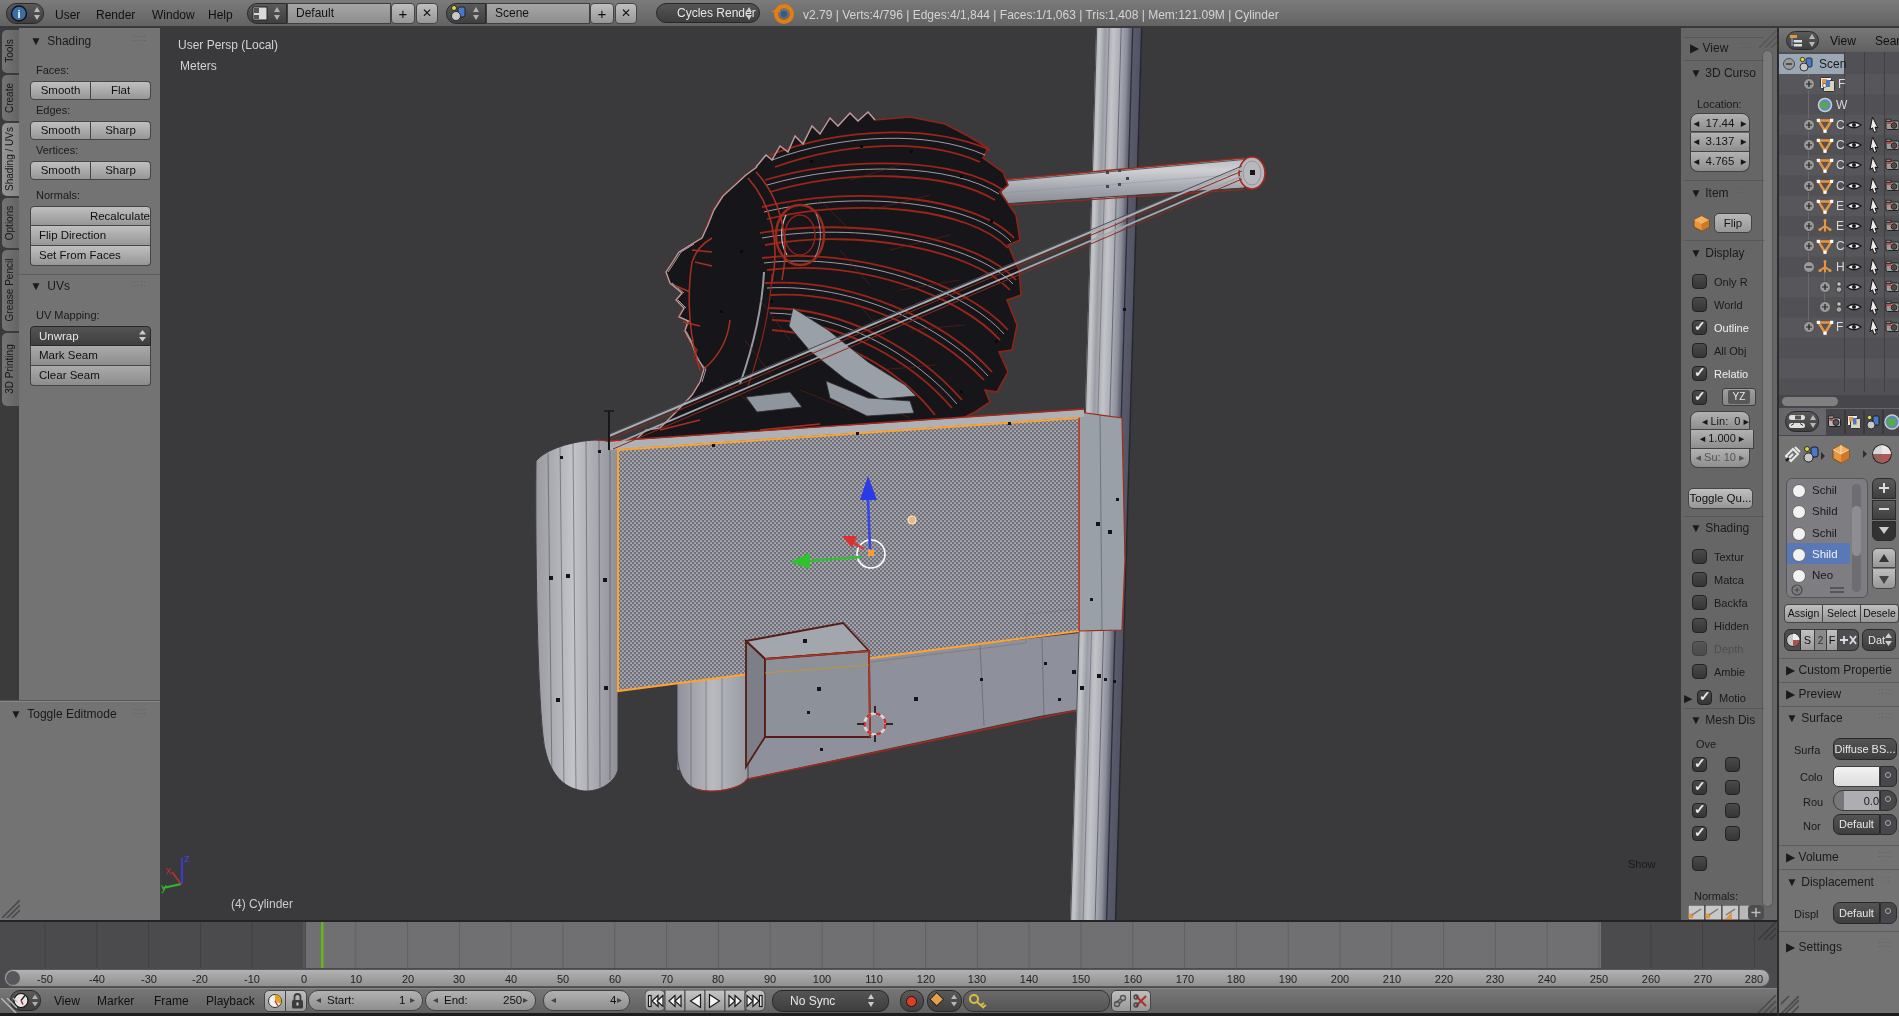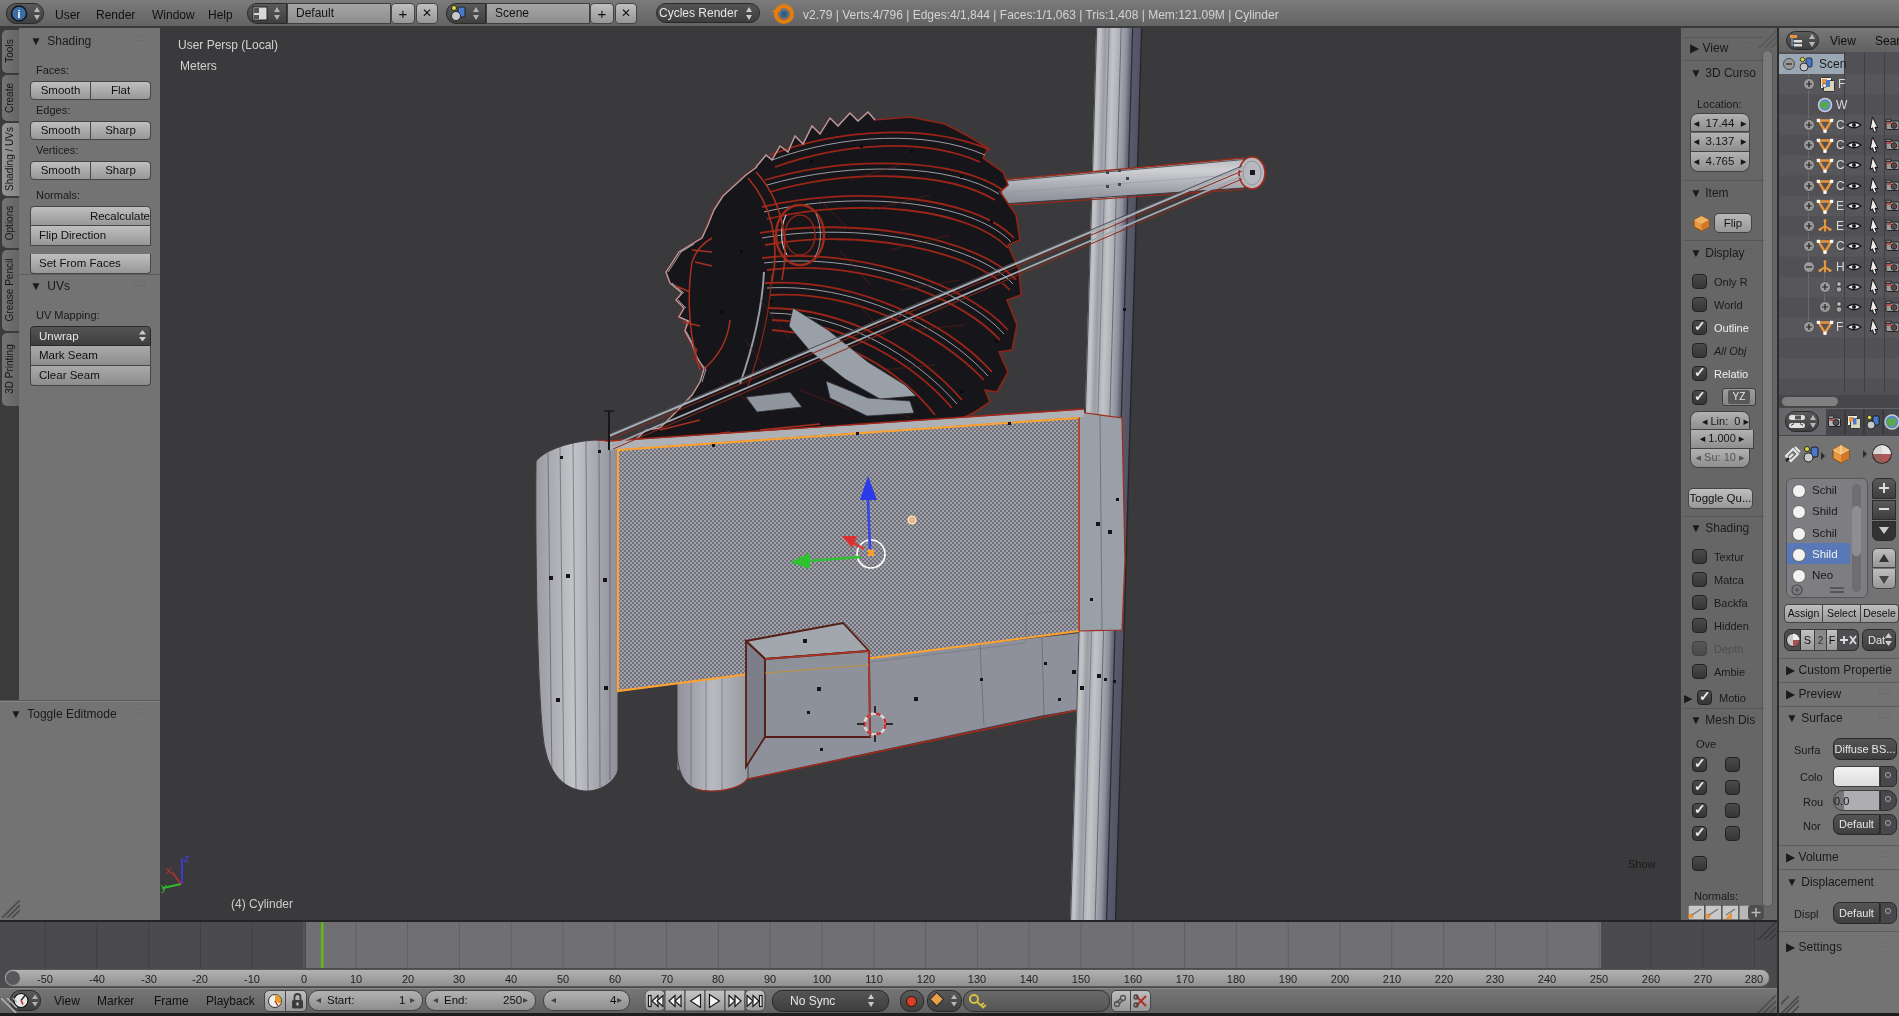--- a/index.html
+++ b/index.html
@@ -49,21 +49,21 @@
 <svg class="abs" style="left:446px;top:3px;" width="40" height="21" viewBox="0 0 40 21">
   <rect x="12" y="4" width="7" height="10" rx="2" fill="#4a78c8" stroke="#111" stroke-width=".8"></rect>
   <circle cx="10" cy="13" r="4.5" fill="#c8c8c8" stroke="#111" stroke-width=".8"></circle>
   <circle cx="8" cy="5" r="2.5" fill="#d8d840" stroke="#111" stroke-width=".8"></circle>
   <path d="M27 9 L30 4 L33 9 Z" fill="#b0b0b0"></path>
       <path d="M27 12 L30 17 L33 12 Z" fill="#b0b0b0"></path>
 </svg>
 <div class="lightfield" style="left:486px;top:3px;width:104px;height:21px;font-size:12px;line-height:19px;padding-left:8px;">Scene</div>
 <div class="btn" style="left:590px;top:3px;width:24px;height:21px;border-radius:4px;font-size:15px;line-height:19px;">+</div>
 <div class="btn" style="left:615px;top:3px;width:22px;height:21px;border-radius:4px;font-size:12px;line-height:19px;">✕</div>
-<div class="darkdrop" style="left:656px;top:3px;width:104px;height:20px;border-radius:10px;font-size:12px;line-height:19px;padding-left:2px;">Cycles Render</div>
+<div class="darkdrop" style="left:656px;top:3px;width:104px;height:20px;border-radius:10px;font-size:12px;line-height:19px;padding-left:20px;">Cycles Render</div>
 <svg class="abs" style="left:744px;top:6px;" width="12" height="16" viewBox="0 0 12 16">
       <path d="M2 6 L5 1 L8 6 Z" fill="#ccc"></path>
       <path d="M2 9 L5 14 L8 9 Z" fill="#ccc"></path>
     </svg>
 <svg class="abs" style="left:770px;top:4px;" width="26" height="20" viewBox="0 0 26 20">
   <circle cx="14" cy="10" r="8" fill="none" stroke="#e87d0d" stroke-width="4"></circle>
   <circle cx="14" cy="10" r="3.2" fill="#2d5f8a"></circle>
   <path d="M1 8 L10 3 L10 8 Z" fill="#e87d0d"></path>
 </svg>
 <div class="abs" style="left:803px;top:8px;font-size:12px;color:#d4d4d4;">v2.79 | Verts:4/796 | Edges:4/1,844 | Faces:1/1,063 | Tris:1,408 | Mem:121.09M | Cylinder</div>
@@ -97,21 +97,21 @@
 <div class="btn" style="left:91px;top:81px;width:60px;height:19px;border-radius:0 4px 4px 0;border-left:none;font-size:11.5px;line-height:17px;">Flat</div>
 <div class="lbl" style="left:36px;top:104px;font-size:11px;">Edges:</div>
 <div class="btn" style="left:30px;top:121px;width:61px;height:19px;border-radius:4px 0 0 4px;font-size:11.5px;line-height:17px;">Smooth</div>
 <div class="btn" style="left:91px;top:121px;width:60px;height:19px;border-radius:0 4px 4px 0;border-left:none;font-size:11.5px;line-height:17px;">Sharp</div>
 <div class="lbl" style="left:36px;top:144px;font-size:11px;">Vertices:</div>
 <div class="btn" style="left:30px;top:161px;width:61px;height:19px;border-radius:4px 0 0 4px;font-size:11.5px;line-height:17px;">Smooth</div>
 <div class="btn" style="left:91px;top:161px;width:60px;height:19px;border-radius:0 4px 4px 0;border-left:none;font-size:11.5px;line-height:17px;">Sharp</div>
 <div class="lbl" style="left:36px;top:189px;font-size:11px;">Normals:</div>
 <div class="btn" style="left:30px;top:206px;width:121px;height:20px;border-radius:4px 4px 0 0;font-size:11.5px;line-height:18px;text-align:right;padding-left:8px;">Recalculate</div>
 <div class="btn" style="left:30px;top:226px;width:121px;height:20px;border-top:none;font-size:11.5px;line-height:18px;text-align:left;padding-left:8px;">Flip Direction</div>
-<div class="btn" style="left:30px;top:246px;width:121px;height:20px;border-radius:0 0 4px 4px;border-top:none;font-size:11.5px;line-height:18px;text-align:left;padding-left:8px;margin-top:8px;">Set From Faces</div>
+<div class="btn" style="left:30px;top:246px;width:121px;height:20px;border-radius:0 0 4px 4px;border-top:none;font-size:11.5px;line-height:18px;text-align:left;padding-left:8px;">Set From Faces</div>
 <div class="abs" style="left:19px;top:274px;width:141px;height:1px;background:#5e5e5e;"></div>
 <div class="lbl" style="left:30px;top:279px;font-size:12px;">▼ <span style="margin-left:2px;">UVs</span></div>
 <div class="abs grip" style="left:133px;top:278px;">::::</div>
 <div class="lbl" style="left:36px;top:309px;font-size:11px;">UV Mapping:</div>
 <div class="darkdrop" style="left:30px;top:326px;width:121px;height:20px;border-radius:4px 4px 0 0;font-size:11.5px;line-height:18px;padding-left:8px;">Unwrap</div>
 <svg class="abs" style="left:138px;top:329px;" width="10" height="14" viewBox="0 0 10 14">
       <path d="M1 5.5 L4.5 1 L8 5.5 Z" fill="#ccc"></path>
       <path d="M1 8 L4.5 12.5 L8 8 Z" fill="#ccc"></path>
     </svg>
 <div class="btn" style="left:30px;top:346px;width:121px;height:20px;border-top:none;background:linear-gradient(#a9a9a9,#8d8d8d);font-size:11.5px;line-height:18px;text-align:left;padding-left:8px;">Mark Seam</div>
@@ -426,21 +426,21 @@
 <div class="abs" style="left:1684px;top:240px;width:80px;height:1px;background:#585858;"></div>
 <div class="lbl" style="left:1690px;top:246px;font-size:12px;">▼ Display</div>
 <div class="abs grip" style="left:1739px;top:245px;">::::</div>
 <div class="chk" style="left:1692px;top:274px;"></div>
     <div class="lbl" style="left:1714px;top:276px;font-size:11px;">Only R</div>
 <div class="chk" style="left:1692px;top:297px;"></div>
     <div class="lbl" style="left:1714px;top:299px;font-size:11px;">World</div>
 <div class="chk on" style="left:1692px;top:320px;"></div>
     <div class="lbl" style="left:1714px;top:322px;font-size:11px;color:#f0f0f0;">Outline</div>
 <div class="chk" style="left:1692px;top:343px;"></div>
-    <div class="lbl" style="left:1714px;top:345px;font-size:11px;font-style:italic;">All Obj</div>
+    <div class="lbl" style="left:1714px;top:345px;font-size:11px;">All Obj</div>
 <div class="chk on" style="left:1692px;top:366px;"></div>
     <div class="lbl" style="left:1714px;top:368px;font-size:11px;color:#f0f0f0;">Relatio</div>
 <div class="chk on" style="left:1692px;top:390px;"></div>
 <div class="abs" style="left:1722px;top:388px;width:34px;height:18px;background:linear-gradient(#9e9e9e,#868686);border:1px solid #3e3e3e;border-radius:3px;"></div>
 <div class="abs" style="left:1728px;top:390px;width:22px;height:14px;background:#585858;border-radius:2px;color:#e8e8e8;font-size:10px;text-align:center;line-height:14px;">YZ</div>
 <div class="nfield" style="left:1690px;top:411px;width:60px;height:19px;border-radius:8px 8px 0 0;font-size:11px;line-height:18px;text-align:right;">◂ Lin:&nbsp; 0 ▸</div>
 <div class="nfield" style="left:1690px;top:430px;width:64px;height:19px;border-top:none;font-size:11px;line-height:17px;">◂ 1.000 ▸</div>
 <div class="nfield" style="left:1690px;top:449px;width:60px;height:19px;border-top:none;border-radius:0 0 8px 8px;font-size:11px;line-height:17px;color:#555;">◂ Su: 10 ▸</div>
 <div class="btn" style="left:1688px;top:488px;width:65px;height:21px;border-radius:5px;font-size:11.5px;line-height:19px;">Toggle Qu...</div>
 <div class="abs" style="left:1684px;top:516px;width:80px;height:1px;background:#585858;"></div>
@@ -799,21 +799,21 @@
 <div class="abs" style="left:1779px;top:706px;width:120px;height:1px;background:#5e5e5e;"></div>
 <div class="lbl" style="left:1786px;top:711px;font-size:12px;">▼ Surface</div>
 <div class="abs grip" style="left:1878px;top:710px;">::::</div>
 <div class="lbl" style="left:1794px;top:744px;font-size:11px;">Surfa</div>
 <div class="darkdrop" style="left:1833px;top:738px;width:64px;height:22px;border-radius:7px;font-size:11px;line-height:20px;text-align:center;">Diffuse BS...</div>
 <div class="lbl" style="left:1800px;top:771px;font-size:11px;">Colo</div>
 <div class="abs" style="left:1833px;top:766px;width:47px;height:21px;background:linear-gradient(#f2f2f2,#dcdcdc);border:1px solid #3e3e3e;border-radius:5px 0 0 5px;"></div>
 <div class="abs" style="left:1880px;top:766px;width:17px;height:21px;background:#48484c;border:1px solid #2e2e2e;border-radius:0 5px 5px 0;"></div>
 <div class="abs" style="left:1885px;top:772px;width:6px;height:6px;border:1.5px solid #aaa;border-radius:50%;"></div>
 <div class="lbl" style="left:1803px;top:796px;font-size:11px;">Rou</div>
-<div class="abs" style="left:1833px;top:790px;width:47px;height:21px;background:linear-gradient(90deg,#77777b 0 10px,#aeaeb2 10px);border:1px solid #3e3e3e;border-radius:10px 0 0 10px;color:#161616;font-size:11px;text-align:left;line-height:20px;">0.0</div>
+<div class="abs" style="left:1833px;top:790px;width:47px;height:21px;background:linear-gradient(90deg,#77777b 0 10px,#aeaeb2 10px);border:1px solid #3e3e3e;border-radius:10px 0 0 10px;color:#161616;font-size:11px;text-align:right;line-height:20px;">0.0</div>
 <div class="abs" style="left:1880px;top:790px;width:17px;height:21px;background:#48484c;border:1px solid #2e2e2e;border-radius:0 10px 10px 0;"></div>
 <div class="abs" style="left:1885px;top:796px;width:6px;height:6px;border:1.5px solid #aaa;border-radius:50%;"></div>
 <div class="lbl" style="left:1803px;top:820px;font-size:11px;">Nor</div>
 <div class="darkdrop" style="left:1833px;top:814px;width:47px;height:21px;border-radius:7px 0 0 7px;font-size:11px;line-height:19px;text-align:center;">Default</div>
 <div class="abs" style="left:1880px;top:814px;width:17px;height:21px;background:#48484c;border:1px solid #2e2e2e;border-radius:0 7px 7px 0;"></div>
 <div class="abs" style="left:1885px;top:820px;width:6px;height:6px;border:1.5px solid #aaa;border-radius:50%;"></div>
 <div class="abs" style="left:1779px;top:845px;width:120px;height:1px;background:#5e5e5e;"></div>
 <div class="lbl" style="left:1786px;top:850px;font-size:12px;">▶ Volume</div>
 <div class="abs grip" style="left:1878px;top:849px;">::::</div>
 <div class="abs" style="left:1779px;top:869px;width:120px;height:1px;background:#5e5e5e;"></div>

